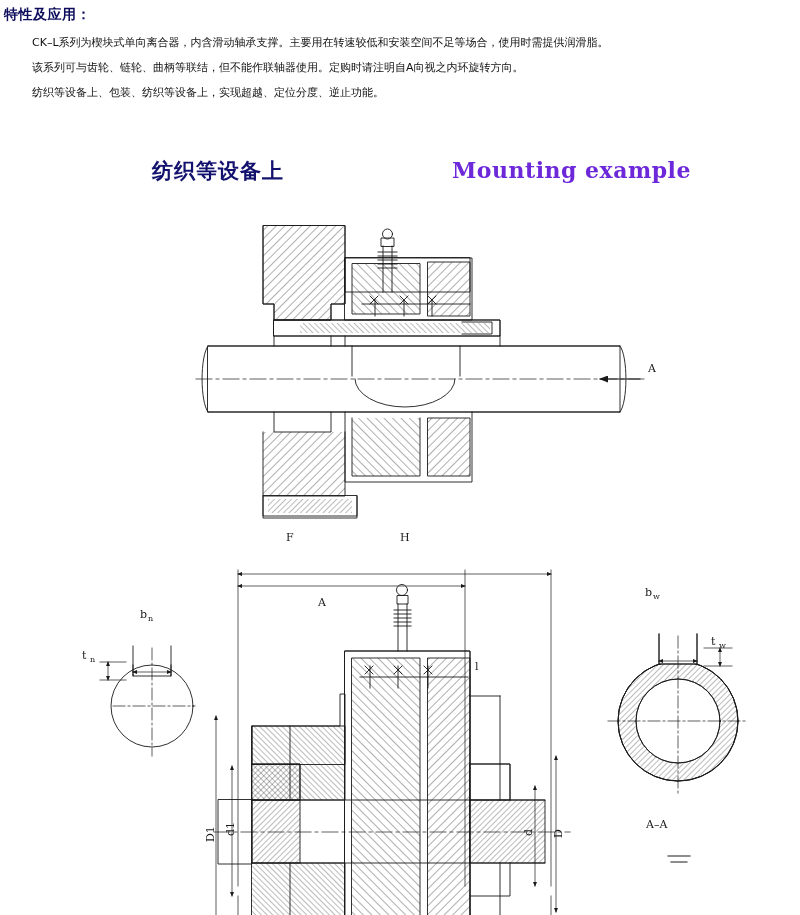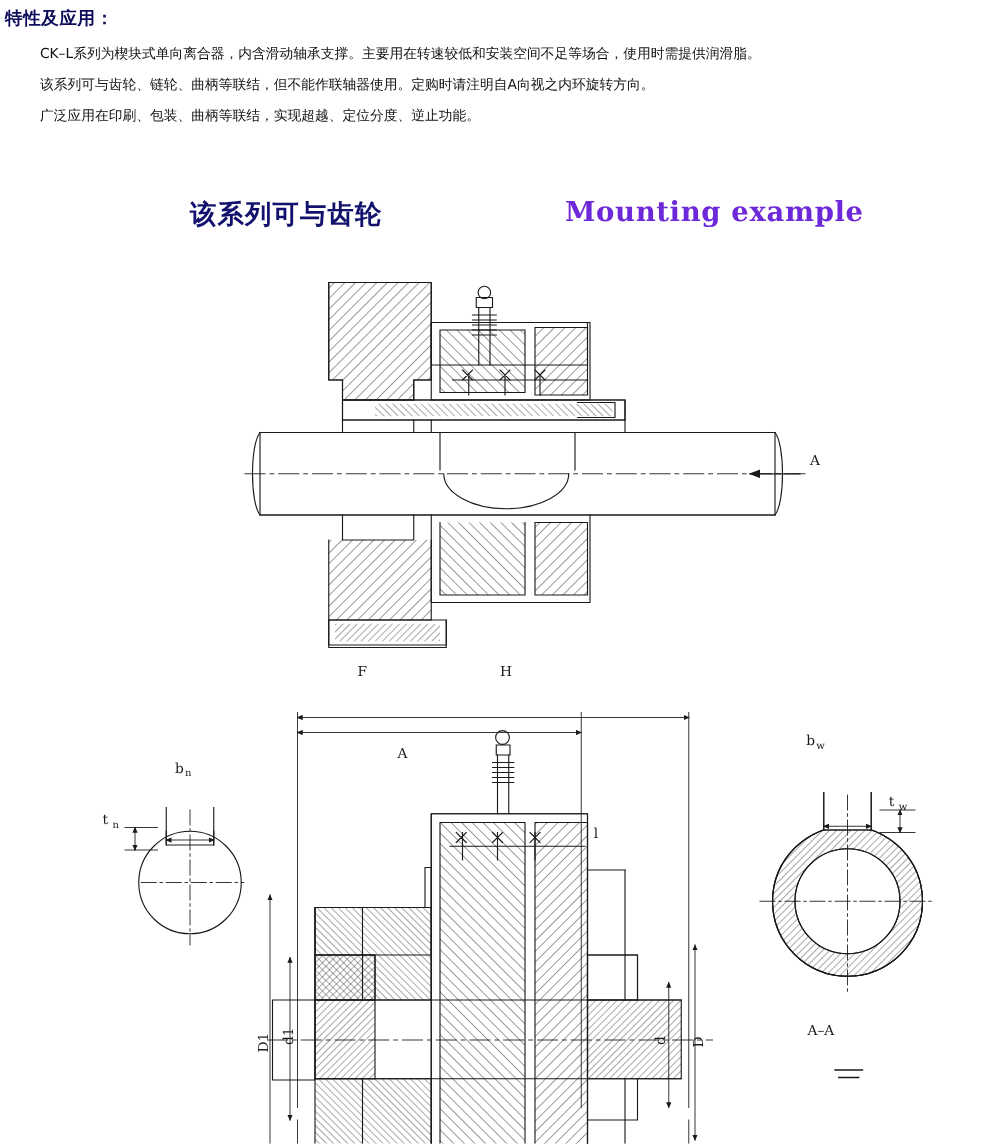--- a/index.html
+++ b/index.html
@@ -100,25 +100,25 @@
 </style>
 </head>
 <body>
 
 <div class="page">
 
   <div class="text-block">
     <div class="section-title">特性及应用：</div>
     <p class="para indent">CK–L系列为楔块式单向离合器，内含滑动轴承支撑。主要用在转速较低和安装空间不足等场合，使用时需提供润滑脂。</p>
     <p class="para indent">该系列可与齿轮、链轮、曲柄等联结，但不能作联轴器使用。定购时请注明自A向视之内环旋转方向。</p>
-    <p class="para indent">广泛应用在印刷、包装、曲柄等联结，实现超越、定位分度、逆止功能。</p>
+    <p class="para indent">纺织等设备上、包装、纺织等设备上，实现超越、定位分度、逆止功能。</p>
   </div>
 
   <div class="headings">
-    <div class="heading-cn">该系列可与齿轮</div>
+    <div class="heading-cn">纺织等设备上</div>
     <div class="heading-en">Mounting example</div>
   </div>
 
   <div class="drawing">
     <svg width="800" height="719" viewBox="0 0 800 719" xmlns="http://www.w3.org/2000/svg">
       <defs>
         <pattern id="hatchR" width="6" height="6" patternTransform="rotate(45)" patternUnits="userSpaceOnUse">
           <line x1="0" y1="0" x2="0" y2="6" stroke="#1a1a1a" stroke-width="0.7"></line>
         </pattern>
         <pattern id="hatchL" width="6" height="6" patternTransform="rotate(-45)" patternUnits="userSpaceOnUse">

